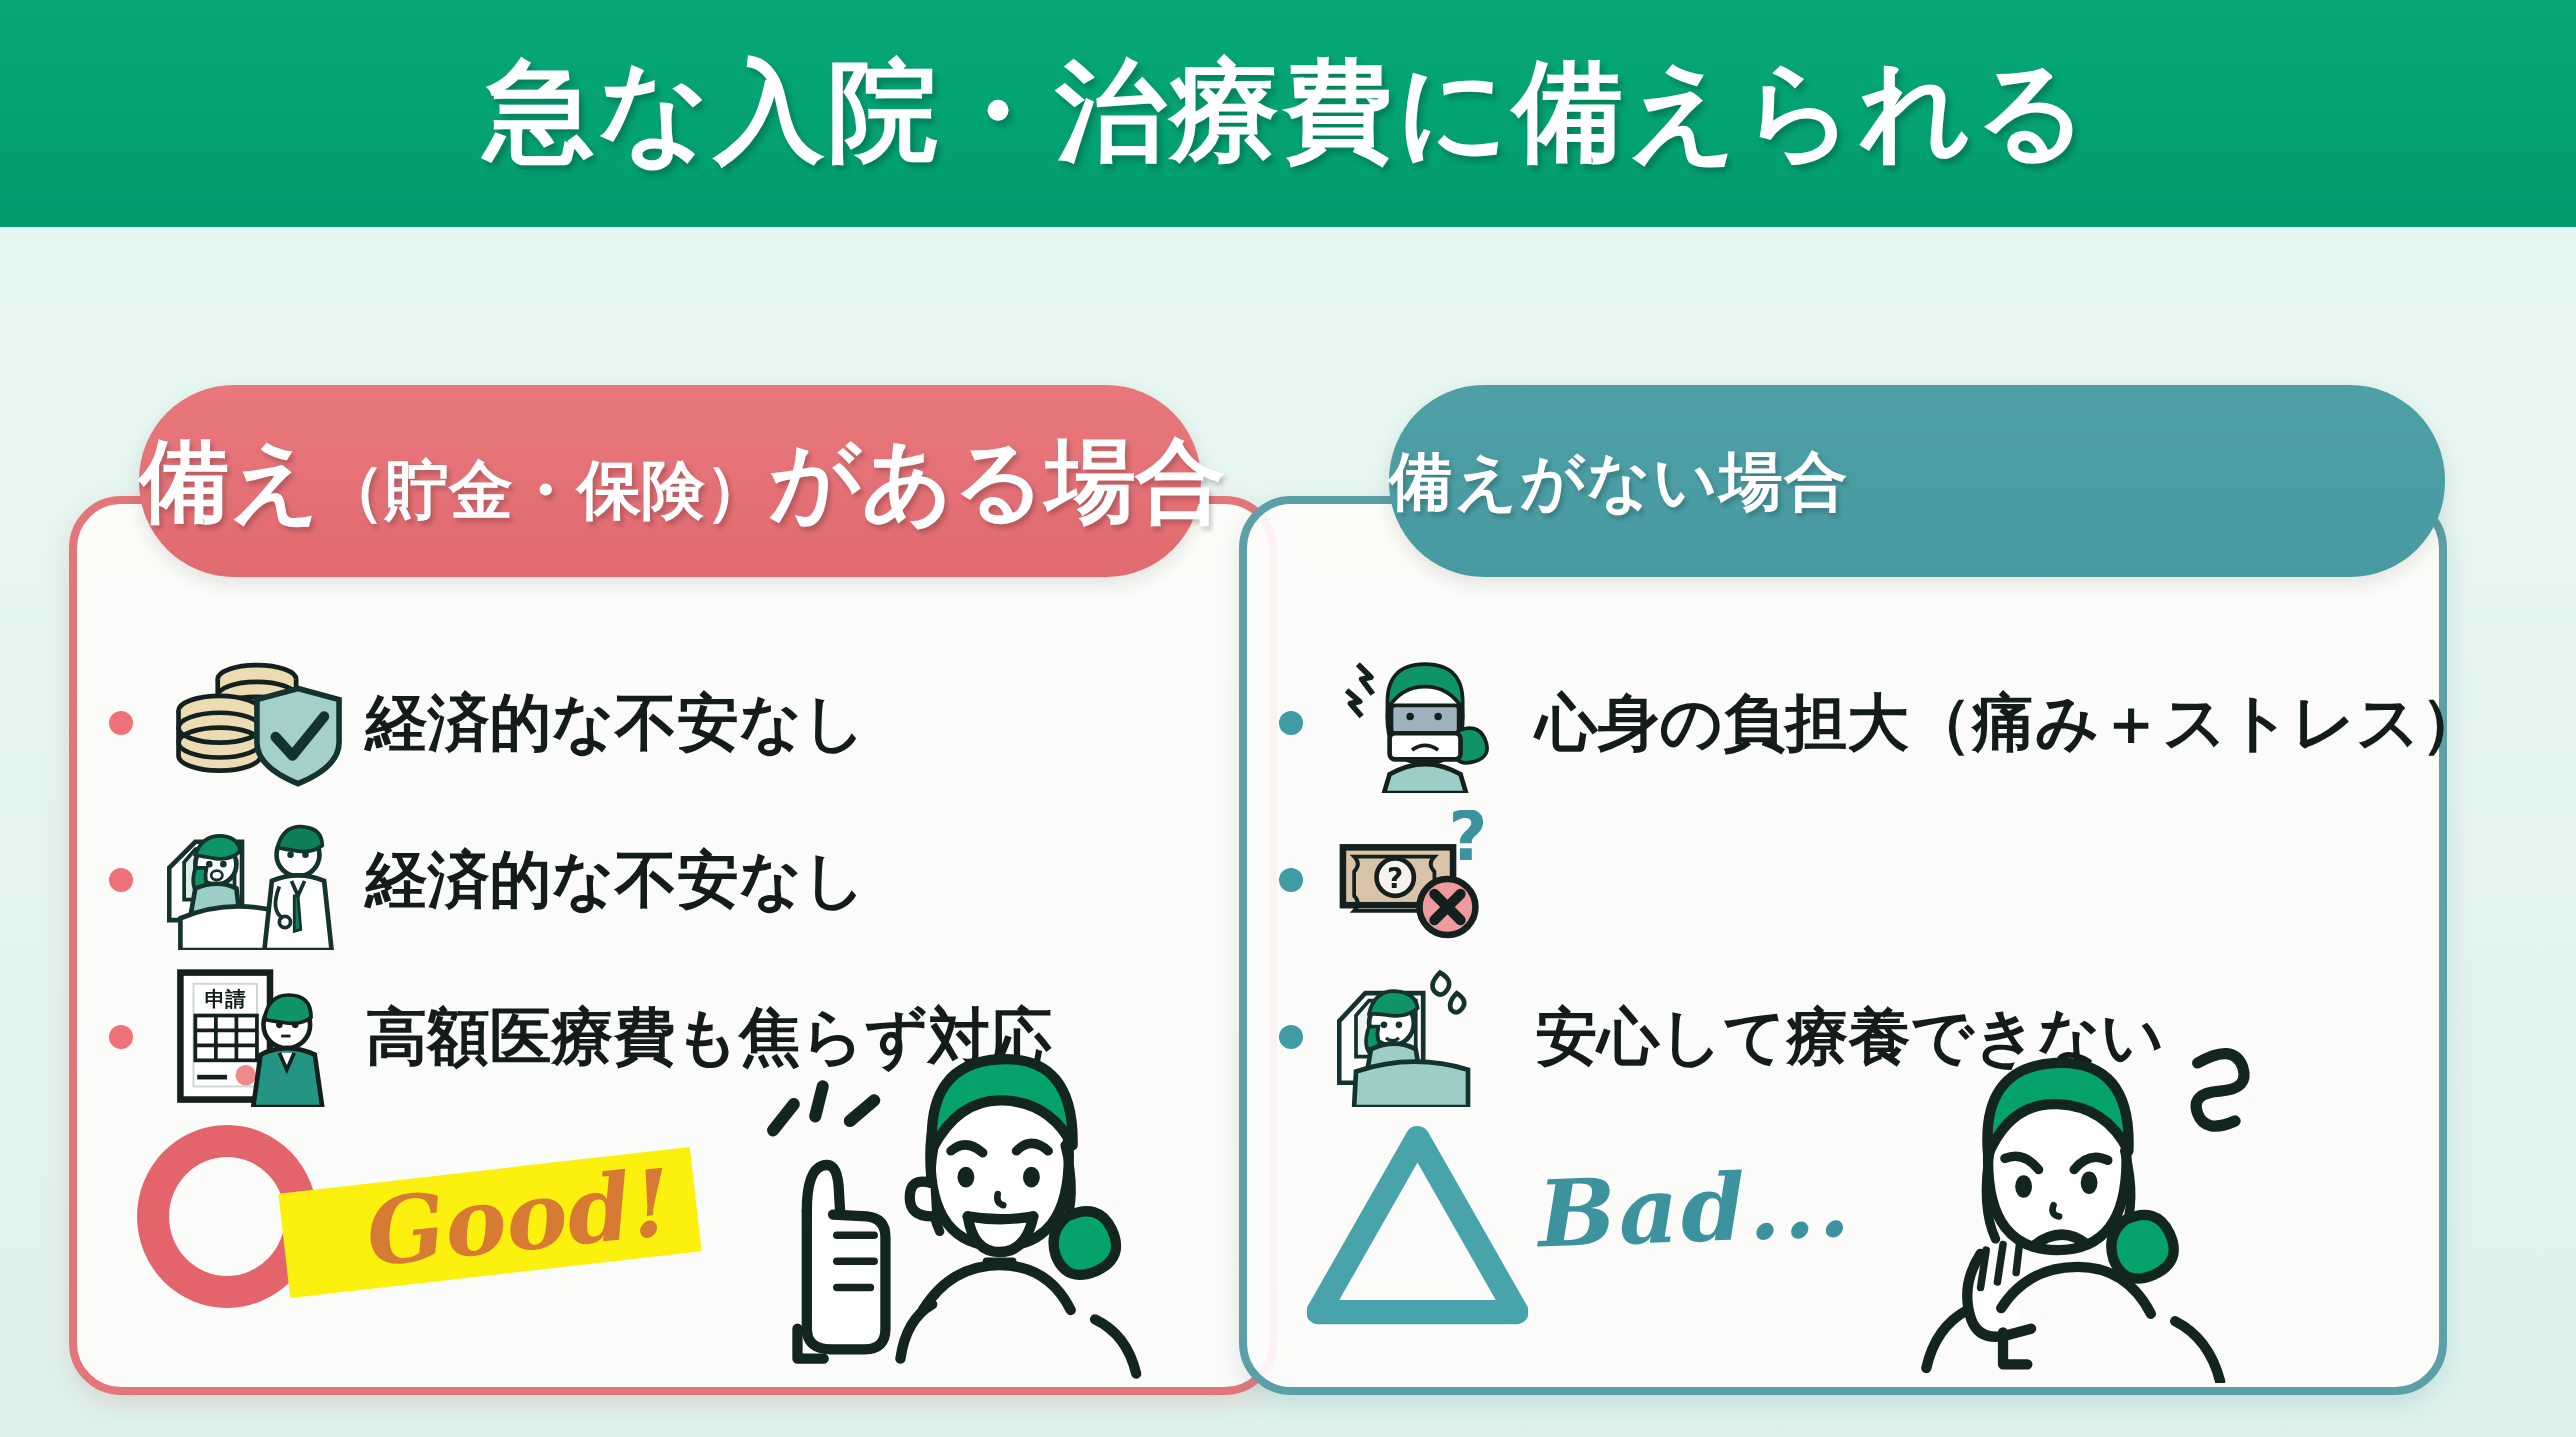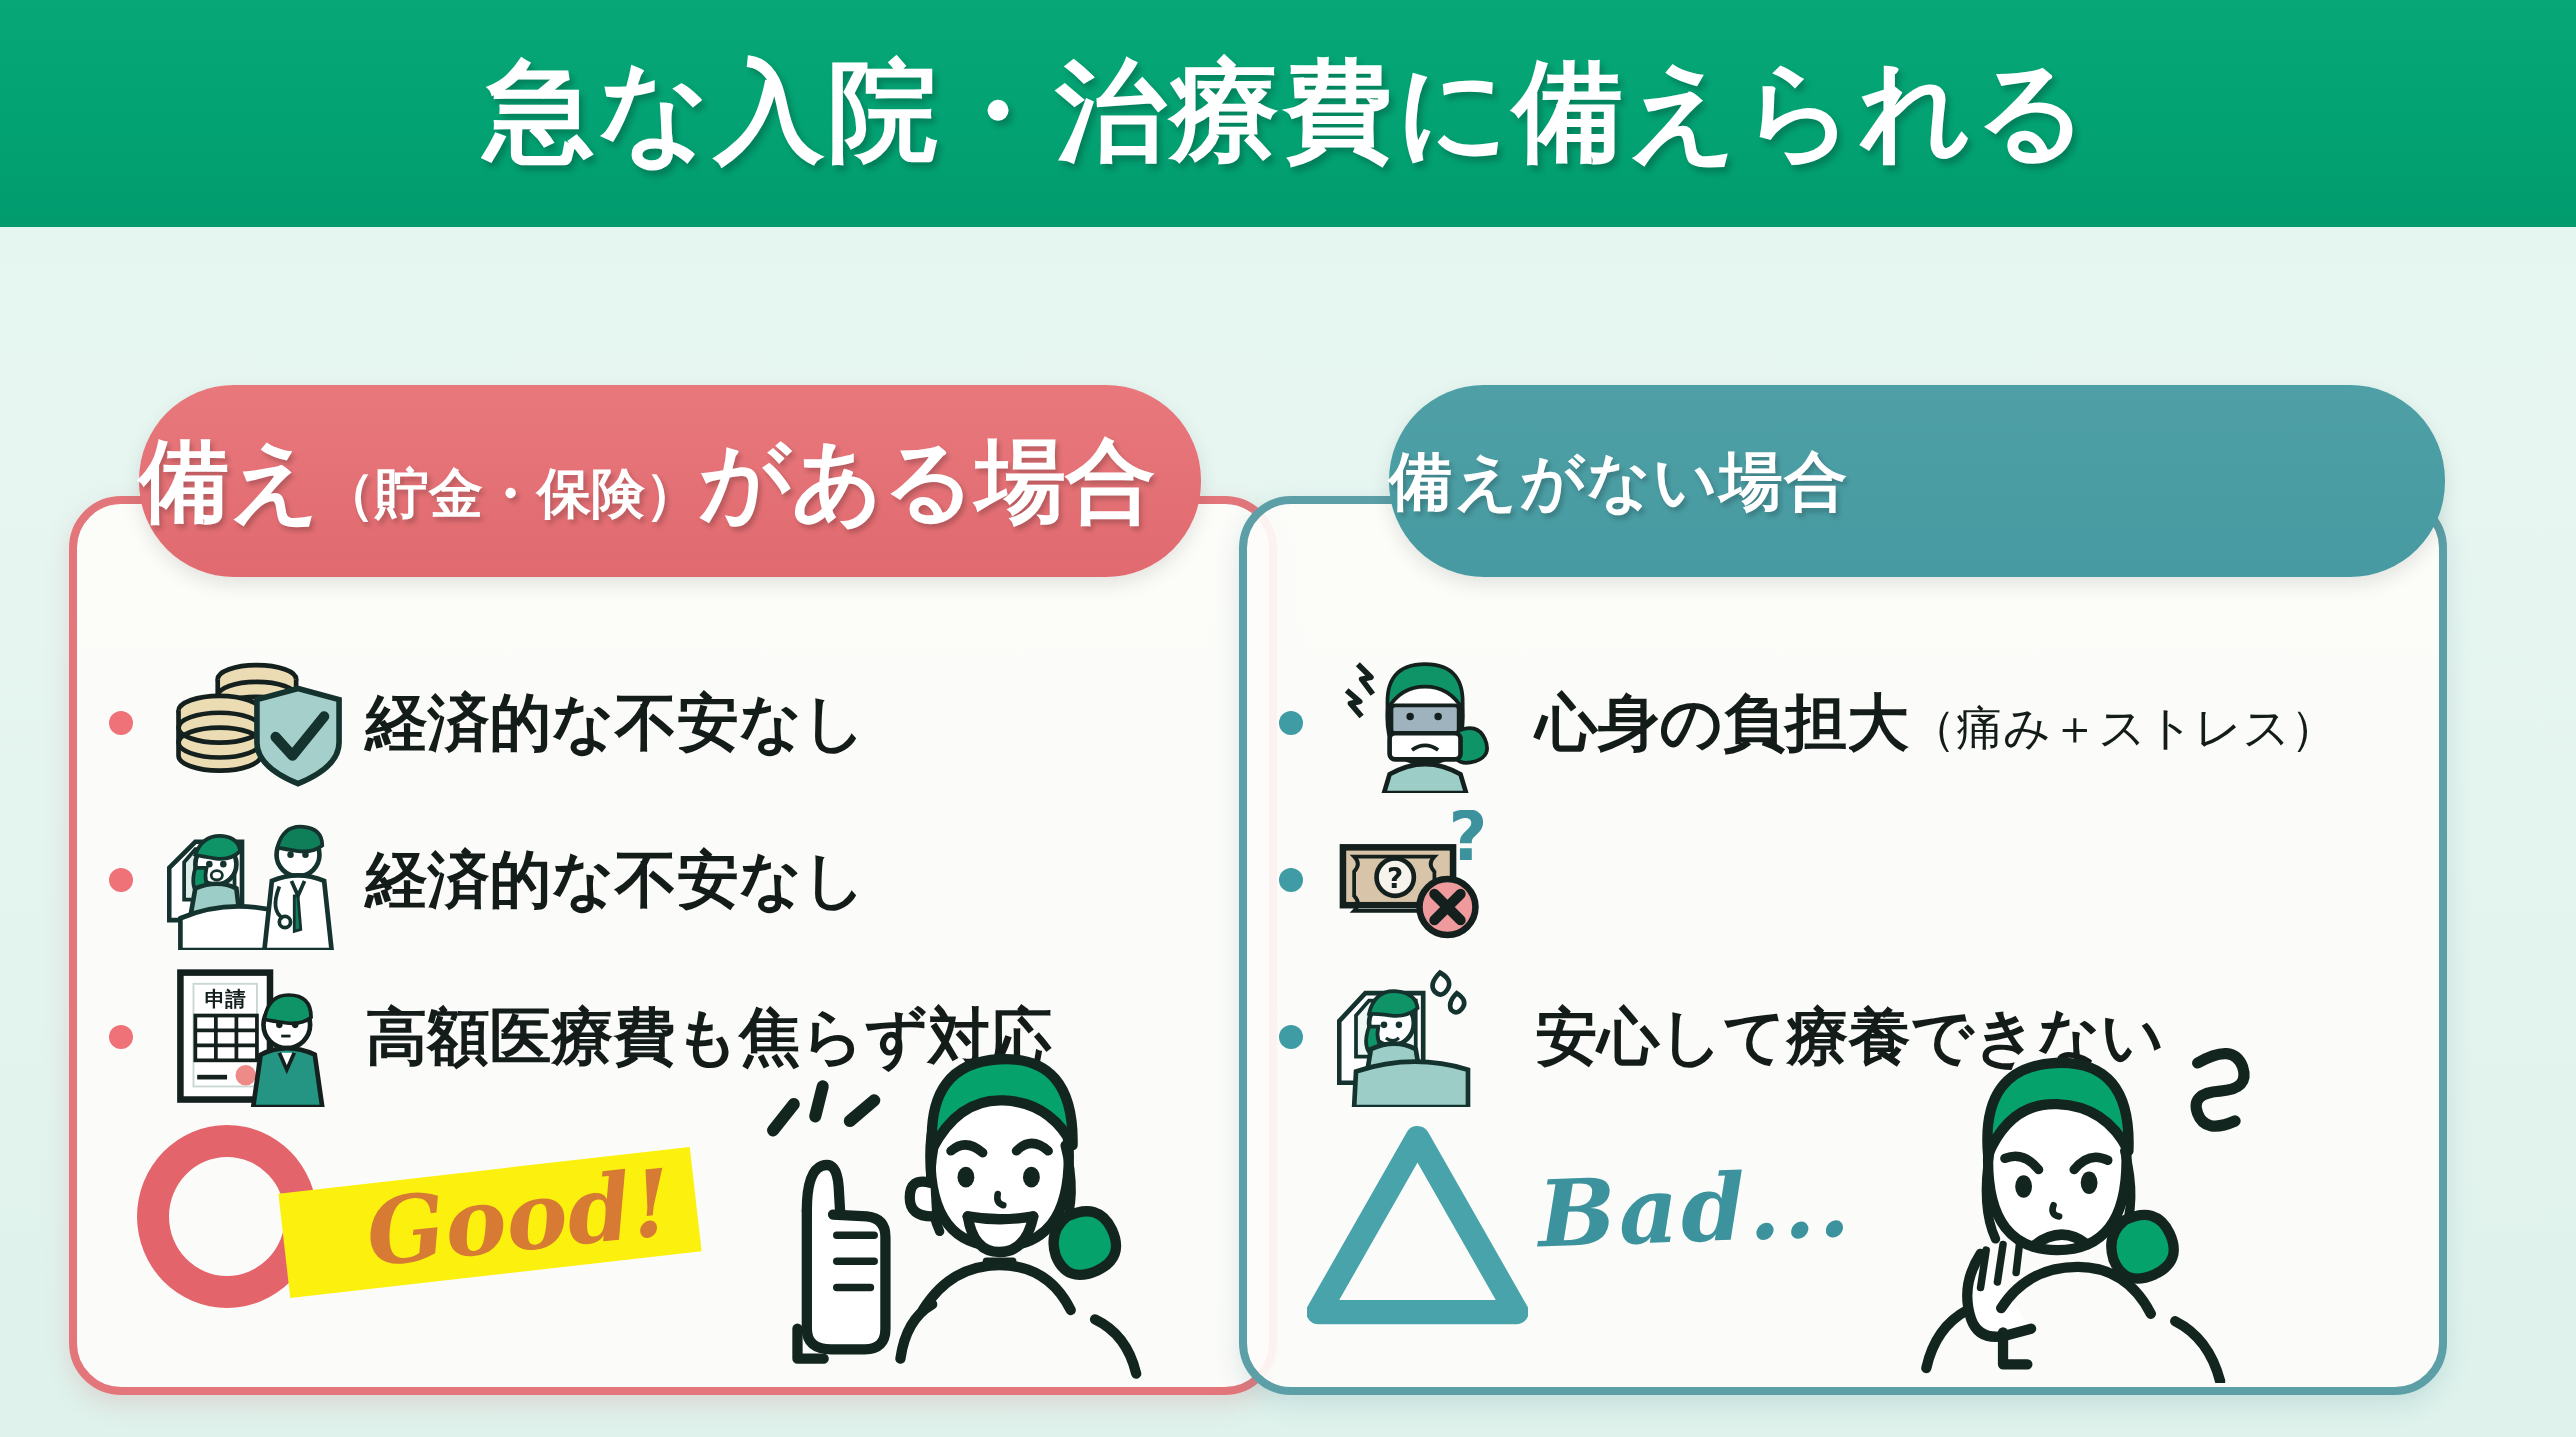--- a/index.html
+++ b/index.html
@@ -53,40 +53,40 @@
   }
   #pill-left  { left:139px;  top:385px; width:1062px; background:linear-gradient(180deg,#e8787c 0%,#e06a6f 100%); }
   #pill-right { left:1389px; top:385px; width:1056px; background:linear-gradient(180deg,#4ea0a6 0%,#479aa1 100%); }
   .pill-text {
     color:#ffffff; font-weight:bold; line-height:1;
     text-shadow:2.8px 3.7px 5.6px rgba(0,0,0,0.20);
     white-space:nowrap; display:flex; align-items:baseline;
   }
   #pill-left .pill-text  { font-size:90px; }
   #pill-right .pill-text { font-size:63px; letter-spacing:1.9px; }
-  .pill-sub { font-size:54px; font-weight:bold; }
+  .pill-sub { font-size:64px; font-weight:bold; }
 
   
   .items { position:absolute; left:0; top:140px; width:100%; }
   .item {
     display:flex; align-items:center;
     height:157px;
     padding-left:32px;
   }
   .dot { width:24px; height:24px; border-radius:50%; flex:0 0 24px; }
   #panel-left  .dot { background:#ef7279; }
   #panel-right .dot { background:#3f9ba4; }
   .item-icon { width:178px; height:140px; margin-left:34px; flex:0 0 178px; position:relative; }
   .item-label {
     margin-left:20.6px;
     font-size:62px; font-weight:bold; color:#141c1a;
     white-space:nowrap; line-height:1;
     display:flex; align-items:baseline;
   }
-  .label-sub { font-size:47px; font-weight:normal; }
+  .label-sub { font-size:63px; font-weight:bold; }
 
   
   .verdict { position:absolute; left:49px; bottom:24px; width:599px; height:262px; }
   .mark { position:absolute; left:11.2px; top:24px; }
   .maru {
     width:180px; height:183px; border-radius:50%;
     border:32px solid #e4646c;
   }
   .hl-band {
     position:absolute; left:157px; top:69px;

